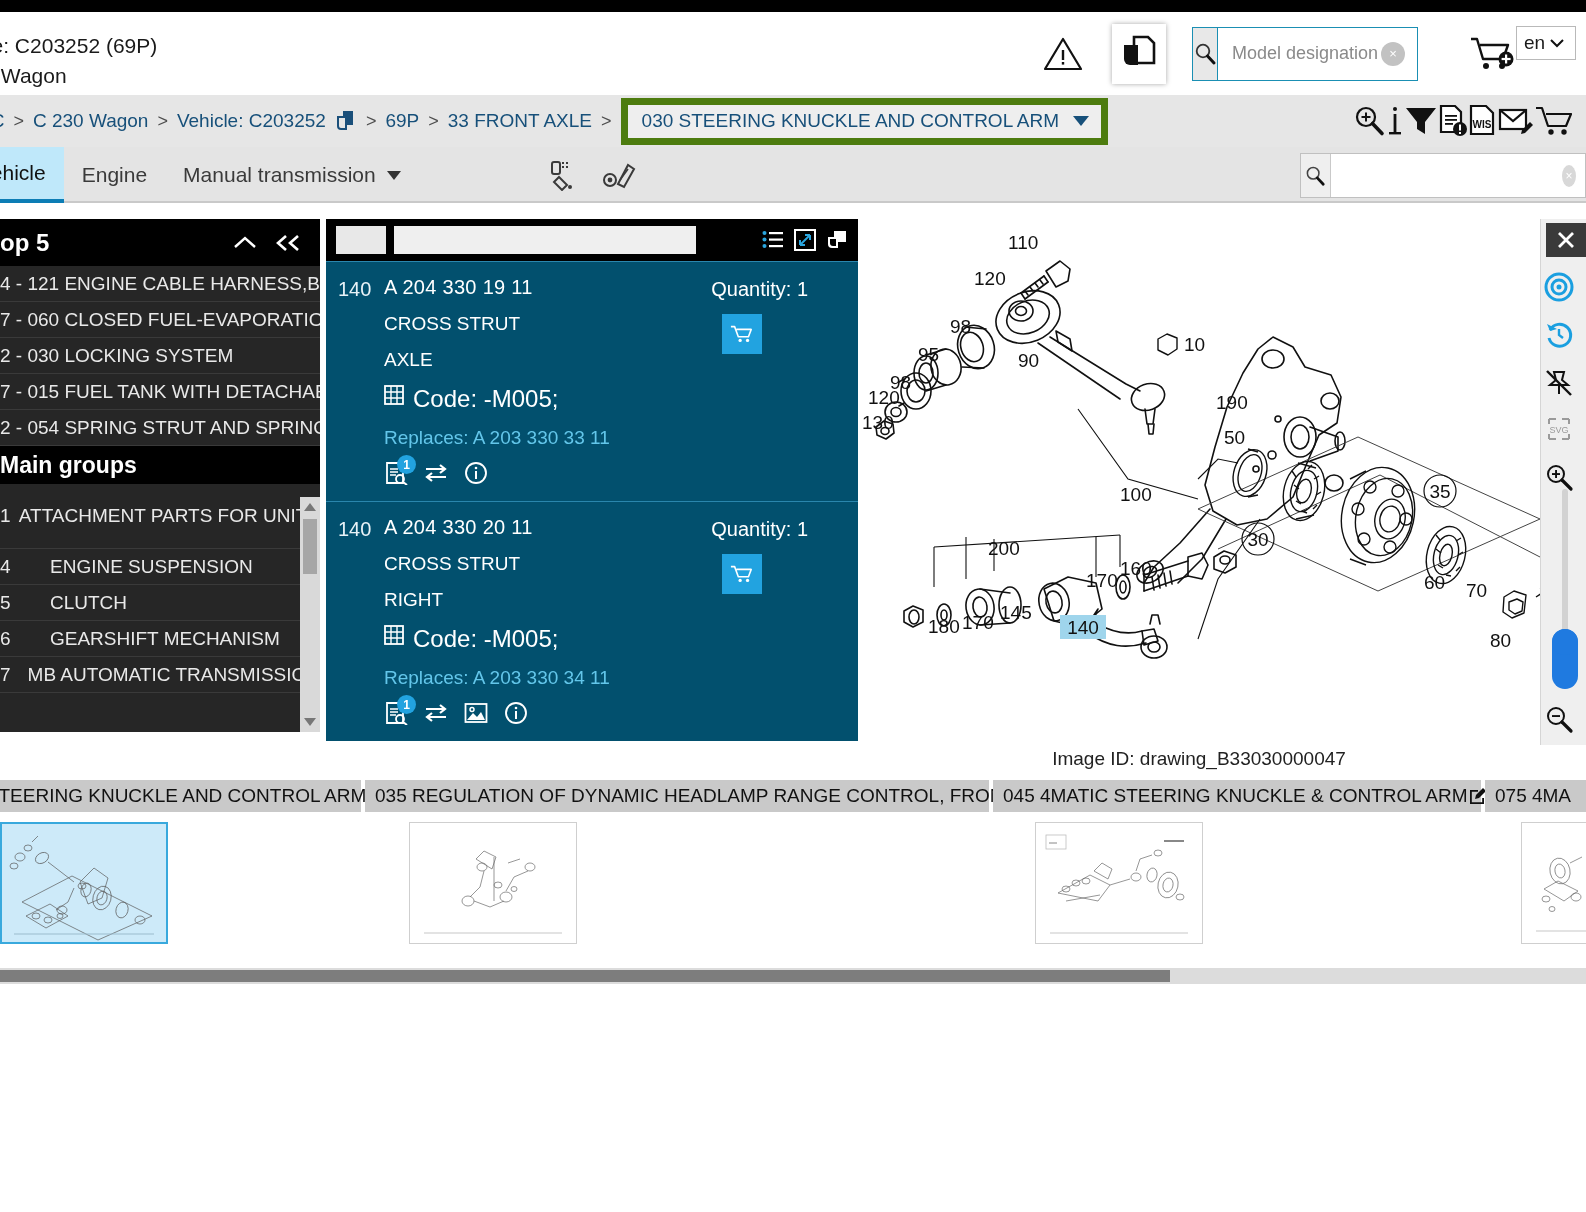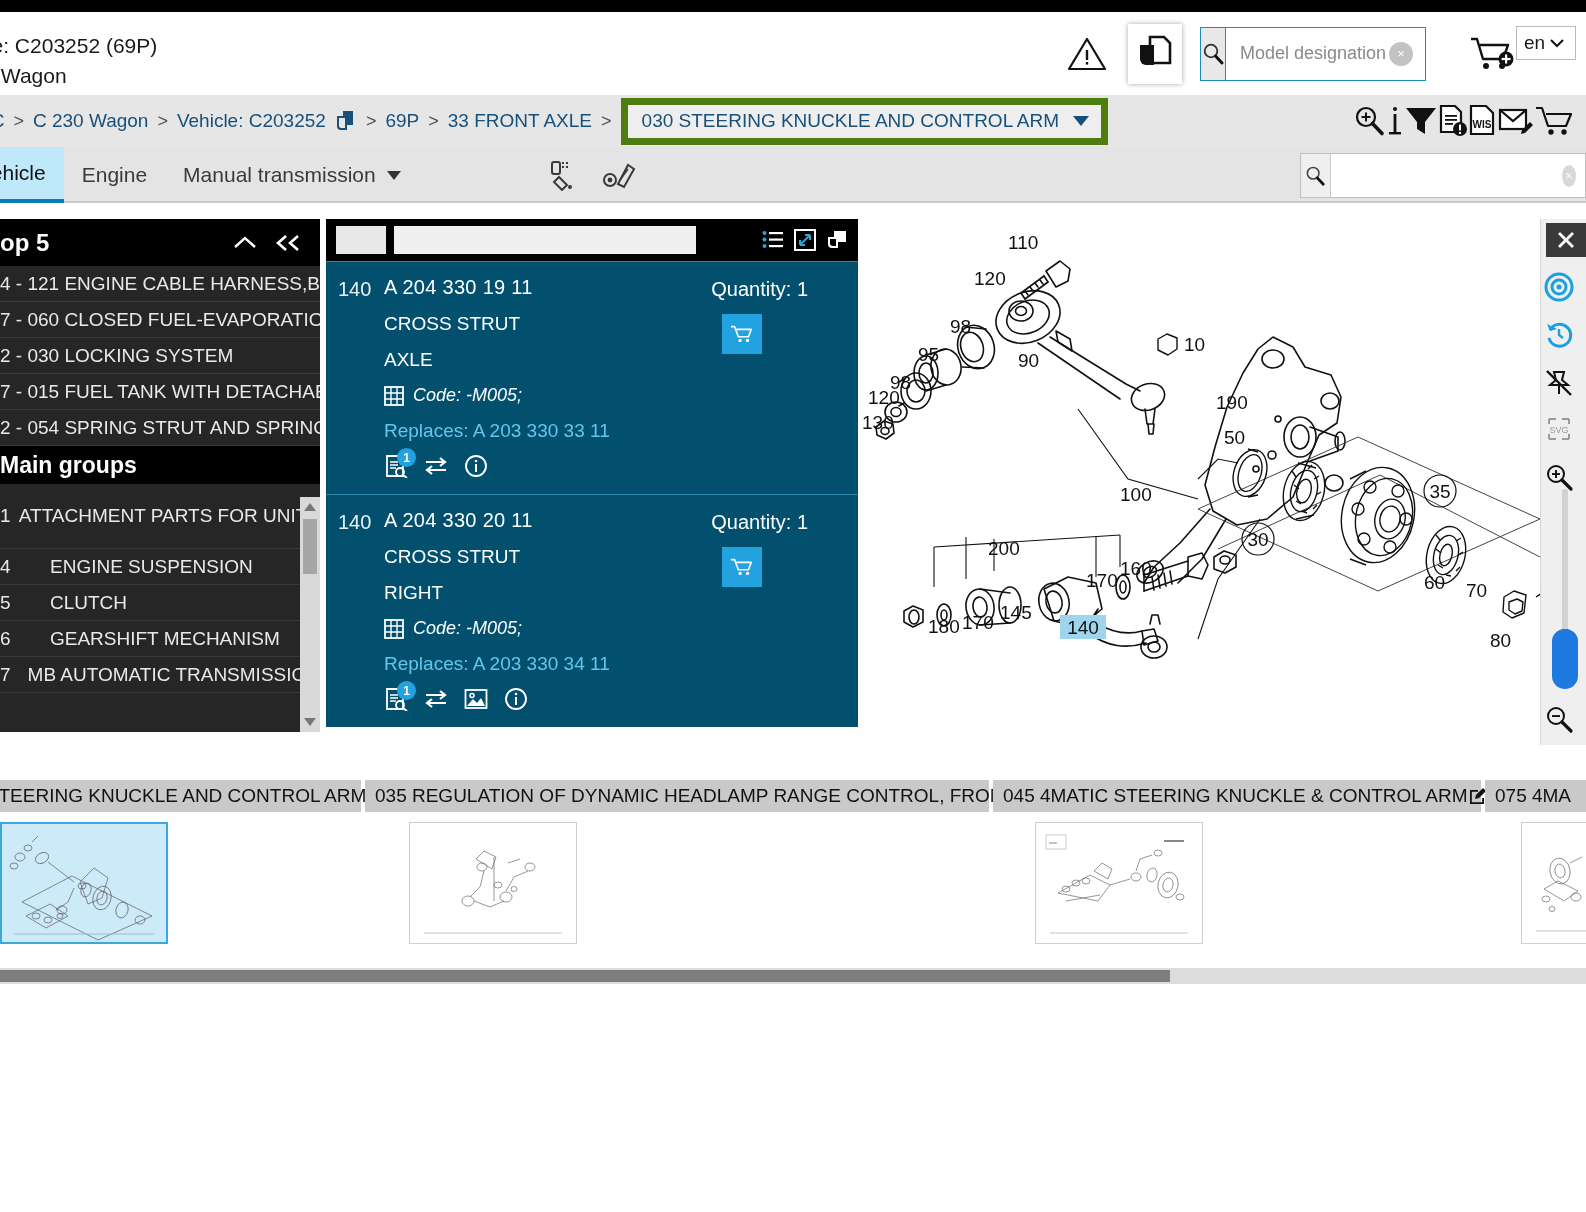--- a/index.html
+++ b/index.html
@@ -12,21 +12,21 @@
   #app { position: relative; width: 1586px; height: 1212px; }
 
   
   .top-strip { position:absolute; left:0; top:0; width:1586px; height:12px; background:#000; }
 
   
   .header { position:absolute; left:0; top:12px; width:1586px; height:83px; background:#fff; }
   .veh-title { position:absolute; left:-40px; top:22px; font-size:21px; color:#1a1a1a; white-space:nowrap; }
   .veh-sub   { position:absolute; left:-40px; top:52px; font-size:21px; color:#1a1a1a; white-space:nowrap; }
 
-  .hdr-icons { position:absolute; right:16px; top:0; height:83px; display:flex; align-items:center; gap:0px; }
+  .hdr-icons { position:absolute; right:16px; top:0; height:83px; display:flex; align-items:center; gap:8px; }
   .warn-icon { width:46px; height:46px; display:flex; align-items:center; justify-content:center; margin-right:18px; }
   .copy-btn {
     width:54px; height:60px; background:#fff; display:flex; align-items:center; justify-content:center;
     box-shadow: 0 0 5px rgba(0,0,0,.35); margin-right:18px;
   }
   .model-search {
     display:flex; align-items:stretch; width:226px; height:54px;
     border:1px solid #1a8fb3; background:#fff; margin-right:40px; position:relative;
   }
   .model-search .ms-icon { width:50px; background:#e8e8e8; display:flex; align-items:center; justify-content:center; border-right:1px solid #1a8fb3;}
@@ -111,21 +111,21 @@
   .pp-head .pp-box1 { width:50px; height:28px; background:#e8e8e8; }
   .pp-head .pp-box2 { width:302px; height:28px; background:#efefef; }
   .pp-head .pp-icons { margin-left:auto; display:flex; align-items:center; gap:10px; }
 
   .part-row { background:#02506e; border-top:1px solid #2a86ad; position:relative; padding:14px 0 16px 0; }
   .part-row .pos { position:absolute; left:12px; top:16px; color:#e8f2f7; font-size:20px; }
   .part-body { margin-left:58px; }
   .part-no { color:#ffffff; font-size:20px; letter-spacing:.3px; }
   .part-name { color:#ffffff; font-size:19px; margin-top:14px; }
   .part-side { color:#ffffff; font-size:19px; margin-top:14px; }
-  .part-code { color:#ffffff; font-size:18px; margin-top:14px; display:flex; align-items:center; gap:9px;font-style:italic; }
+  .part-code { color:#ffffff; font-size:24px; margin-top:14px; display:flex; gap:9px; }
   .part-repl { color:#63c6ea; font-size:19px; margin-top:14px; }
   .part-actions { display:flex; align-items:center; gap:16px; margin-top:12px; }
   .badge {
     position:absolute; left:13px; top:-6px; width:19px;height:19px;border-radius:50%;background:#22a3e0;color:#fff;
     font-size:12px; display:flex;align-items:center;justify-content:center; font-weight:bold;
   }
   .qty { position:absolute; right:50px; top:16px; color:#ffffff; font-size:20px; }
   .cart-sq {
     position:absolute; right:96px; top:52px; width:40px; height:40px; background:#22a3e0;
     display:flex; align-items:center; justify-content:center;
@@ -733,20 +733,21 @@
         <text x="400" y="327" text-anchor="middle">30</text>
         <circle cx="143" cy="330" r="0" fill="none" stroke="#111" stroke-width="1.2"></circle>
       </g>
       <g>
         <rect x="202" y="396" width="46" height="24" fill="#9fd5ec"></rect>
         <text x="225" y="415" font-family="Liberation Sans, sans-serif" font-size="19" fill="#111" text-anchor="middle">140</text>
       </g>
     </svg>
   </div>
 
+  <div class="imgid">Image ID: drawing_B33030000047</div>
 
   <div class="rail">
     <div class="rail-close">
       <svg width="20" height="20" viewBox="0 0 20 20">
         <path d="M3 3 L17 17 M17 3 L3 17" stroke="#fff" stroke-width="2.8"></path>
       </svg>
     </div>
     <div class="rail-ic" style="top:48px">
       <svg width="30" height="30" viewBox="0 0 30 30">
         <circle cx="15" cy="15" r="13" fill="none" stroke="#1a9fe0" stroke-width="3"></circle>

